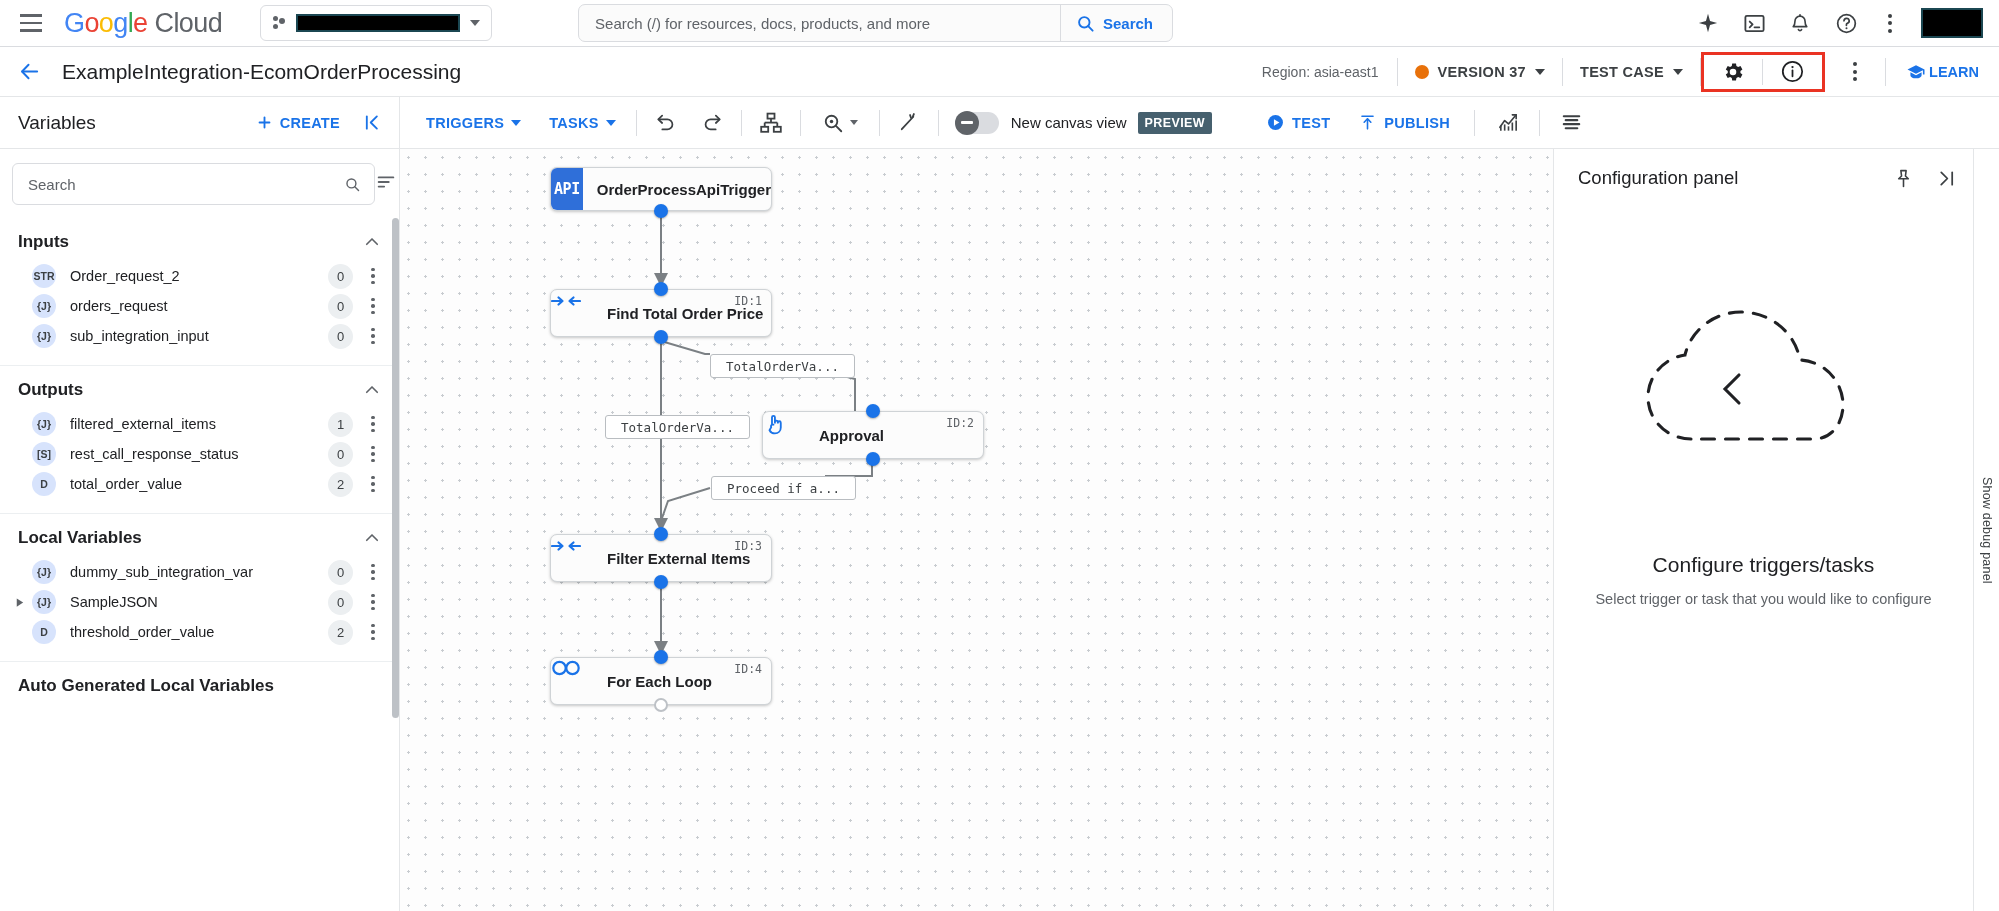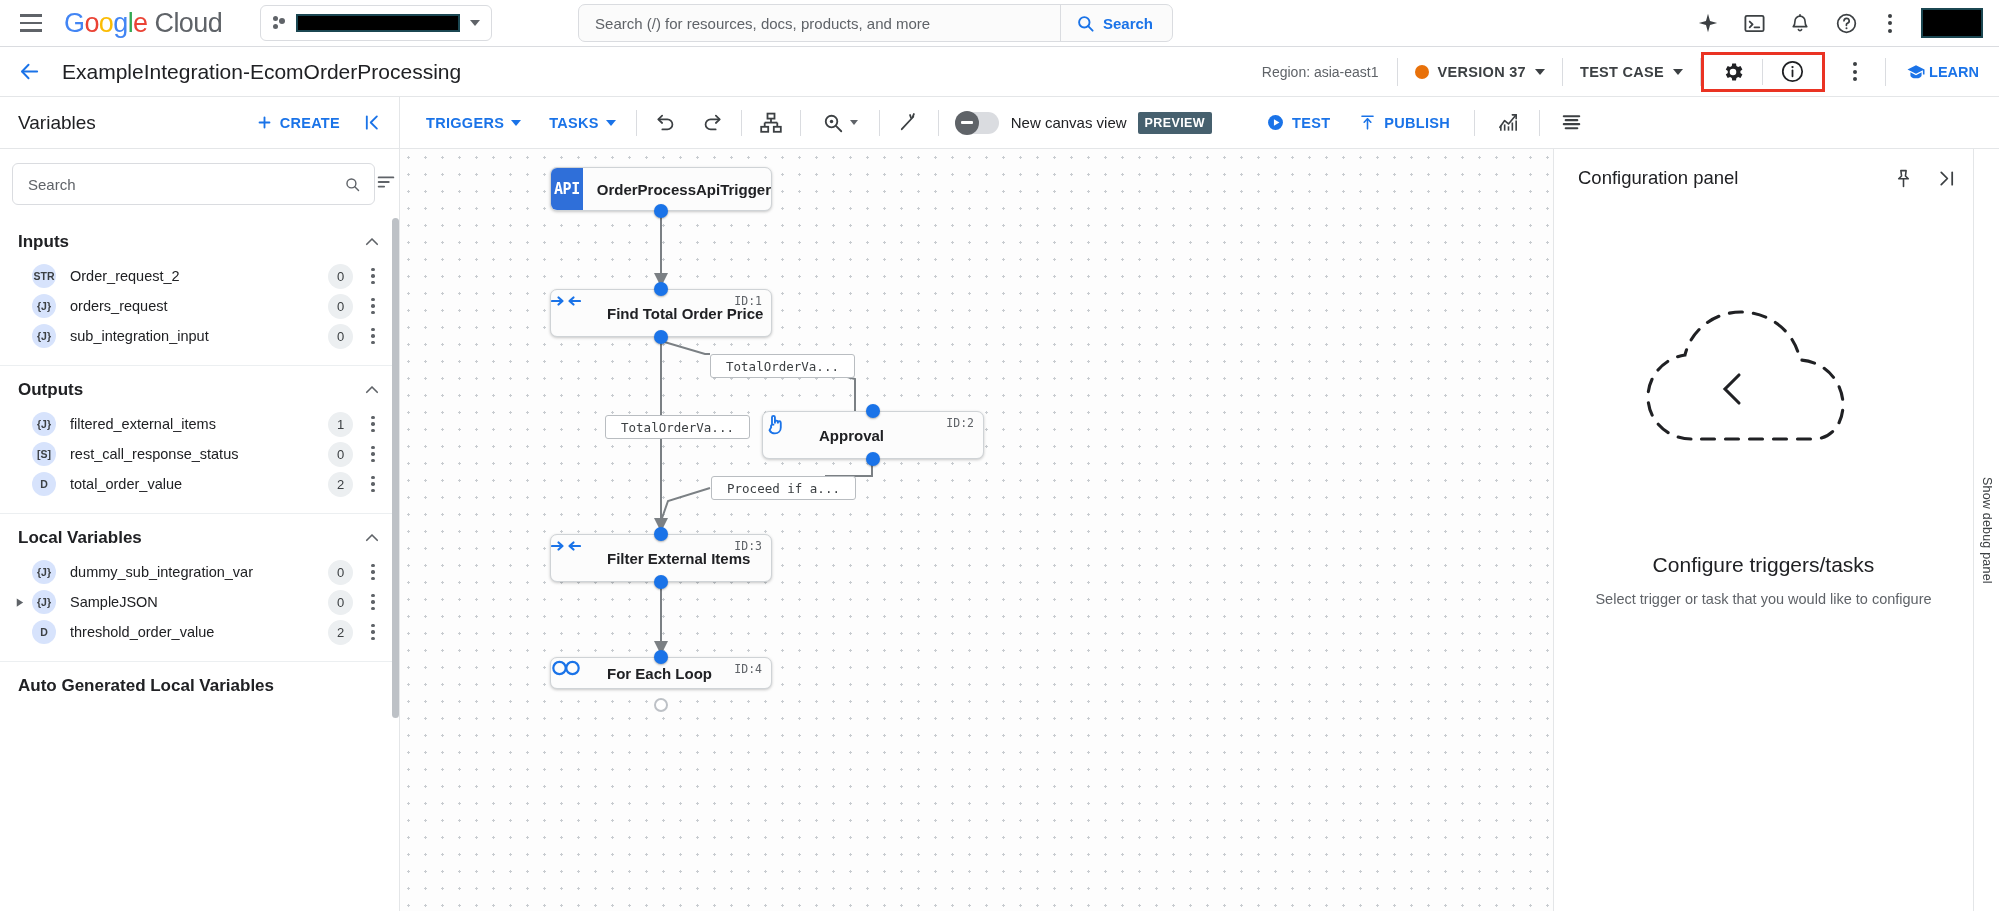--- a/index.html
+++ b/index.html
@@ -630,21 +630,21 @@
               <polyline points="7.5,7.5 11.5,11 7.5,14.5"></polyline>
               <line x1="29" y1="11" x2="19" y2="11"></line>
               <polyline points="22.5,7.5 18.5,11 22.5,14.5"></polyline>
             </svg>
           </div>
           <span class="node-label">Filter External Items</span>
           <span class="node-id">ID:3</span>
         </div>
         <span class="dot" style="left:254px;top:378px;"></span>
         <span class="dot" style="left:254px;top:426px;"></span>
-        <div class="node" style="left: 150px; top: 508px; width: 222px; height: 32px;">
+        <div class="node" style="left: 150px; top: 508px; width: 222px; height: 48px;">
           <div class="node-icon">
             <svg width="30" height="20" viewBox="0 0 30 20" fill="none" stroke="#1a73e8" stroke-width="2.2">
               <circle cx="8.5" cy="10" r="6.2"></circle>
               <circle cx="21.5" cy="10" r="6.2"></circle>
             </svg>
           </div>
           <span class="node-label">For Each Loop</span>
           <span class="node-id">ID:4</span>
         </div>
         <span class="dot" style="left:254px;top:501px;"></span>

